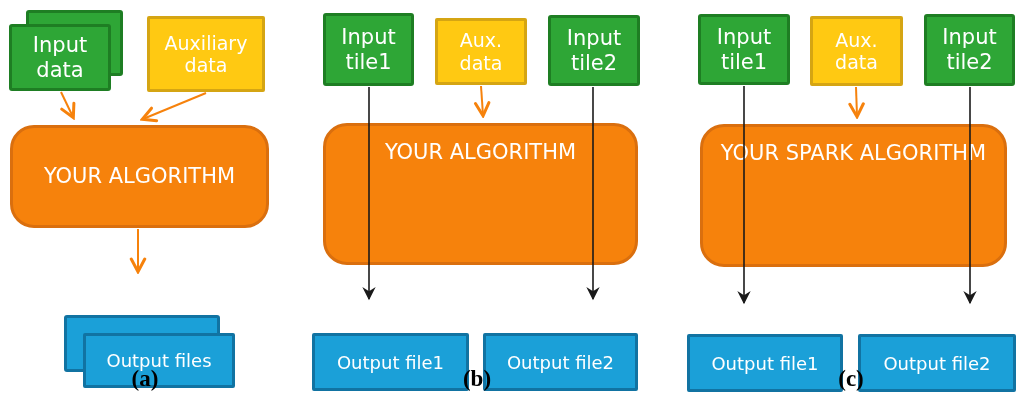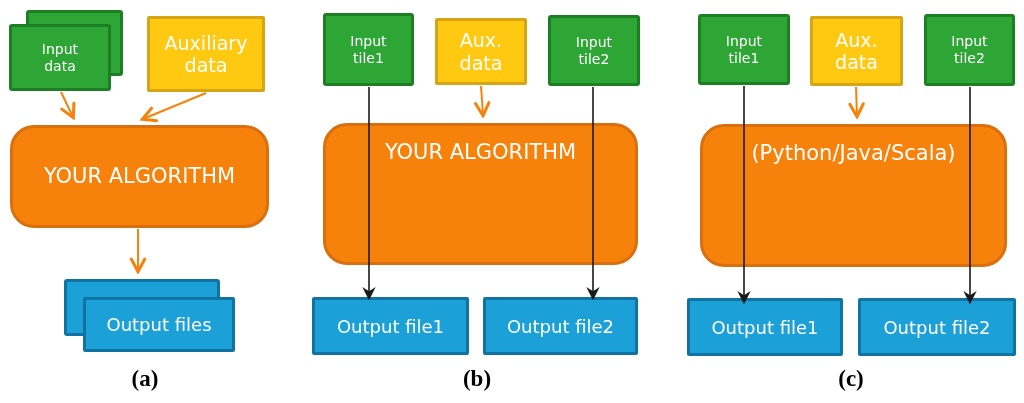--- a/index.html
+++ b/index.html
@@ -2,27 +2,27 @@
 <html><head>
 <meta charset="utf-8">
 <style>
   html,body{margin:0;padding:0;background:#fff;}
   #canvas{position:relative;width:1024px;height:403px;background:#ffffff;overflow:hidden;
           font-family:"DejaVu Sans",sans-serif;}
   .panel{position:absolute;left:0;top:0;width:1024px;height:403px;}
   .box{position:absolute;box-sizing:border-box;display:flex;flex-direction:column;
        align-items:center;justify-content:center;text-align:center;color:#fff;}
   .green{background:#2EA636;border:3px solid #1E7E23;border-radius:3px;
-         font-size:14px;line-height:1.18;}
+         font-size:21px;line-height:1.18;}
   .yellow{background:#FFC912;border:3px solid #D5A513;border-radius:2px;
           font-size:19px;line-height:1.18;}
   .orange{background:#F6820C;border:3px solid #DA6F0E;border-radius:24px;
           font-size:21px;line-height:1.2;}
   .orange.top-text{justify-content:flex-start;padding-top:14px;}
-  .blue{background:#1BA0D8;border:3px solid #1173A2;border-radius:2px;font-size:18px;}
+  .blue{background:#1BA0D8;border:3px solid #1173A2;border-radius:2px;font-size:18px;margin-top:36px;}
   .pink{background:linear-gradient(#FCE4E8,#F6A9B2);border:3px solid #D22B36;
         border-radius:14px;color:#262626;font-size:20px;
         box-shadow:2px 3px 4px rgba(130,10,20,0.45);}
   .stack-back{border-radius:3px;}
   .caption{position:absolute;width:110px;text-align:center;top:366px;
            font-family:"Liberation Serif",serif;font-weight:bold;font-size:23px;color:#000;}
   #arrows{position:absolute;left:0;top:0;z-index:10;pointer-events:none;}
   .oline{stroke:#F6820C;stroke-width:2;fill:none;}
   .bline{stroke:#1a1a1a;stroke-width:1.6;fill:none;}
 </style>
@@ -83,21 +83,21 @@
     </div>
     <div class="box yellow" style="left:810px;top:16px;width:93px;height:70px;">
       <span>Aux.</span>
       <span>data</span>
     </div>
     <div class="box green" style="left:924px;top:14px;width:91px;height:72px;">
       <span>Input</span>
       <span>tile2</span>
     </div>
     <div class="box orange top-text" style="left:700px;top:124px;width:307px;height:143px;">
-      <span>(Python/Java/Scala)</span>
+      <span>YOUR SPARK ALGORITHM</span>
     </div>
     <div class="box blue" style="left:687px;top:298px;width:156px;height:58px;">
       <span>Output file1</span>
     </div>
     <div class="box blue" style="left:858px;top:298px;width:158px;height:58px;">
       <span>Output file2</span>
     </div>
     <div class="caption" style="left:796px;">(c)</div>
   </div>
 

